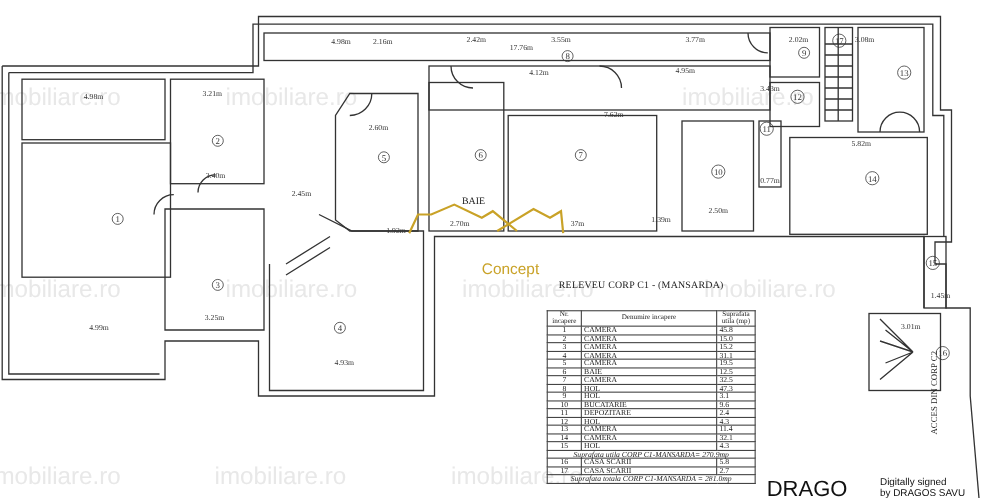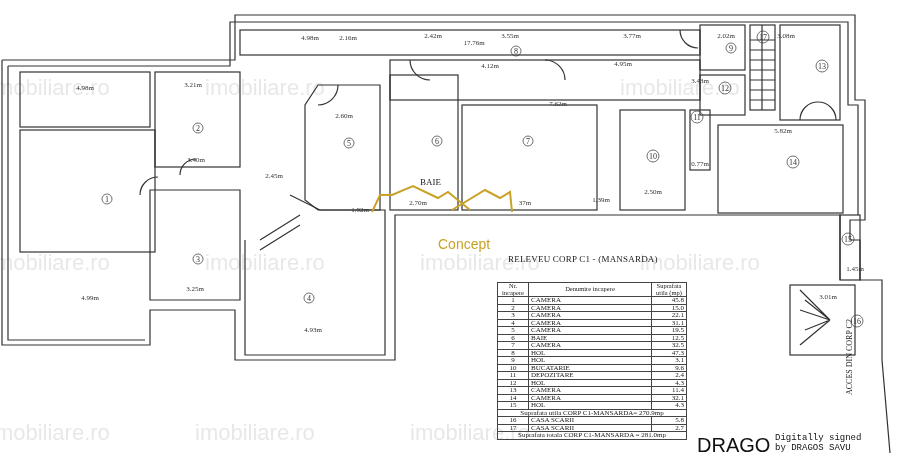--- a/index.html
+++ b/index.html
@@ -7,25 +7,25 @@
   svg{position:absolute;left:0;top:0;}
   .dim{font-family:"Liberation Serif",serif;font-size:7px;fill:#333;}
   .num{font-family:"Liberation Serif",serif;font-size:8px;fill:#333;}
   .wm{font-family:"Liberation Sans",sans-serif;font-size:22px;fill:#e8e8e8;}
   #table-wrap{position:absolute;left:497px;top:282px;width:190px;}
   #table-title{position:absolute;left:508px;top:254px;font-size:9px;letter-spacing:0.2px;}
   table{border-collapse:collapse;width:190px;font-size:7px;line-height:6.5px;}
   td,th{border:1px solid #444;padding:0 2px;}
   th{font-weight:normal;font-size:6.5px;}
   td.nr{text-align:center;width:26px;}
-  td.val{text-align:right;width:30px;}
-  td.total{text-align:center;}
+  td.val{width:30px;}
+  td.total{text-align:center;font-style:italic;}
   #concept{position:absolute;left:438px;top:236px;font-family:"Liberation Sans",sans-serif;font-size:14px;color:#c9a227;}
   #sign-name{position:absolute;left:697px;top:434px;font-family:"Liberation Sans",sans-serif;font-size:20px;color:#111;}
-  #sign-text{position:absolute;left:775px;top:433px;font-family:Liberation Mono, monospace;font-size:9px;line-height:10px;color:#111;}
+  #sign-text{position:absolute;left:800px;top:433px;font-family:Liberation Sans, sans-serif;font-size:9px;line-height:10px;color:#111;}
   #access{position:absolute;left:845px;top:395px;transform:rotate(-90deg);transform-origin:left top;font-size:8px;white-space:nowrap;}
   #baie{position:absolute;left:420px;top:177px;font-size:9px;}
 </style>
 </head>
 <body>
 
 <svg width="900" height="453" viewBox="0 0 900 453">
 
   <g>
     <text class="wm" x="-10" y="95">imobiliare.ro</text>
@@ -189,21 +189,21 @@
           <td class="val">45.8</td>
         </tr>
         <tr>
           <td class="nr">2</td>
           <td>CAMERA</td>
           <td class="val">15.0</td>
         </tr>
         <tr>
           <td class="nr">3</td>
           <td>CAMERA</td>
-          <td class="val">22.1</td>
+          <td class="val">15.2</td>
         </tr>
         <tr>
           <td class="nr">4</td>
           <td>CAMERA</td>
           <td class="val">31.1</td>
         </tr>
         <tr>
           <td class="nr">5</td>
           <td>CAMERA</td>
           <td class="val">19.5</td>

